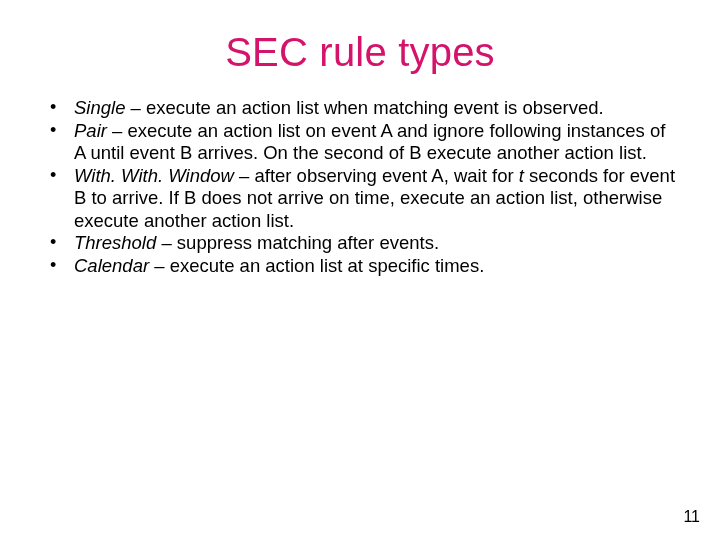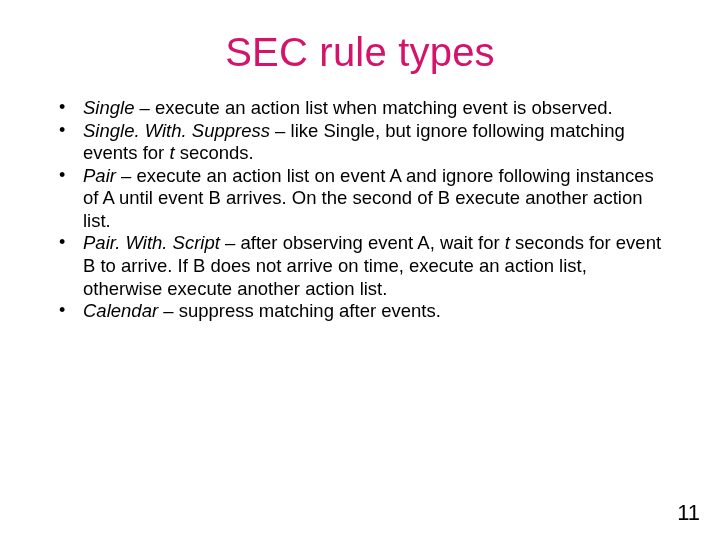--- a/index.html
+++ b/index.html
@@ -22,21 +22,21 @@
   }
   .title {
     text-align: center;
     font-size: 40px;
     font-weight: 400;
     margin: 6px 0 22px 0;
     letter-spacing: 0.2px;
   }
   .content ul {
     list-style: none;
-    margin: 9px;
+    margin: 0;
     padding: 0;
   }
   .content li {
     position: relative;
     padding-left: 30px;
     font-size: 18.5px;
     line-height: 1.22;
     margin-bottom: 0px;
   }
   .content li::before {
@@ -51,35 +51,35 @@
   .term {
     font-style: italic;
   }
   .tvar {
     font-style: italic;
   }
   .pagenum {
     position: absolute;
     right: 20px;
     bottom: 14px;
-    font-size: 22px;
+    font-size: 16px;
     color: #000;
   }
 </style>
 </head>
 <body>
 
 <div class="slide">
 
   <h1 class="title" style="color:#d4136b;">SEC rule types</h1>
 
   <div class="content">
     <ul id="bullets">
         <li><span class="term">Single</span><span> – </span><span>execute an action list when matching event is observed.</span></li>
-        <li><span class="term">Single. With. Suppress</span><span> – </span><span>like Single, but ignore following matching events for </span><span class="tvar">t</span><span> seconds.</span></li>
         <li><span class="term">Pair</span><span> – </span><span>execute an action list on event A and ignore following instances of A until event B arrives. On the second of B execute another action list.</span></li>
-        <li><span class="term">Pair. With. Script</span><span> – </span><span>after observing event A, wait for </span><span class="tvar">t</span><span> seconds for event B to arrive. If B does not arrive on time, execute an action list, otherwise execute another action list.</span></li>
-        <li><span class="term">Calendar</span><span> – </span><span>suppress matching after events.</span></li>
+        <li><span class="term">With. With. Window</span><span> – </span><span>after observing event A, wait for </span><span class="tvar">t</span><span> seconds for event B to arrive. If B does not arrive on time, execute an action list, otherwise execute another action list.</span></li>
+        <li><span class="term">Threshold</span><span> – </span><span>suppress matching after events.</span></li>
+        <li><span class="term">Calendar</span><span> – </span><span>execute an action list at specific times.</span></li>
       </ul>
   </div>
 
   <div class="pagenum">11</div>
 </div>
 
 </body></html>

